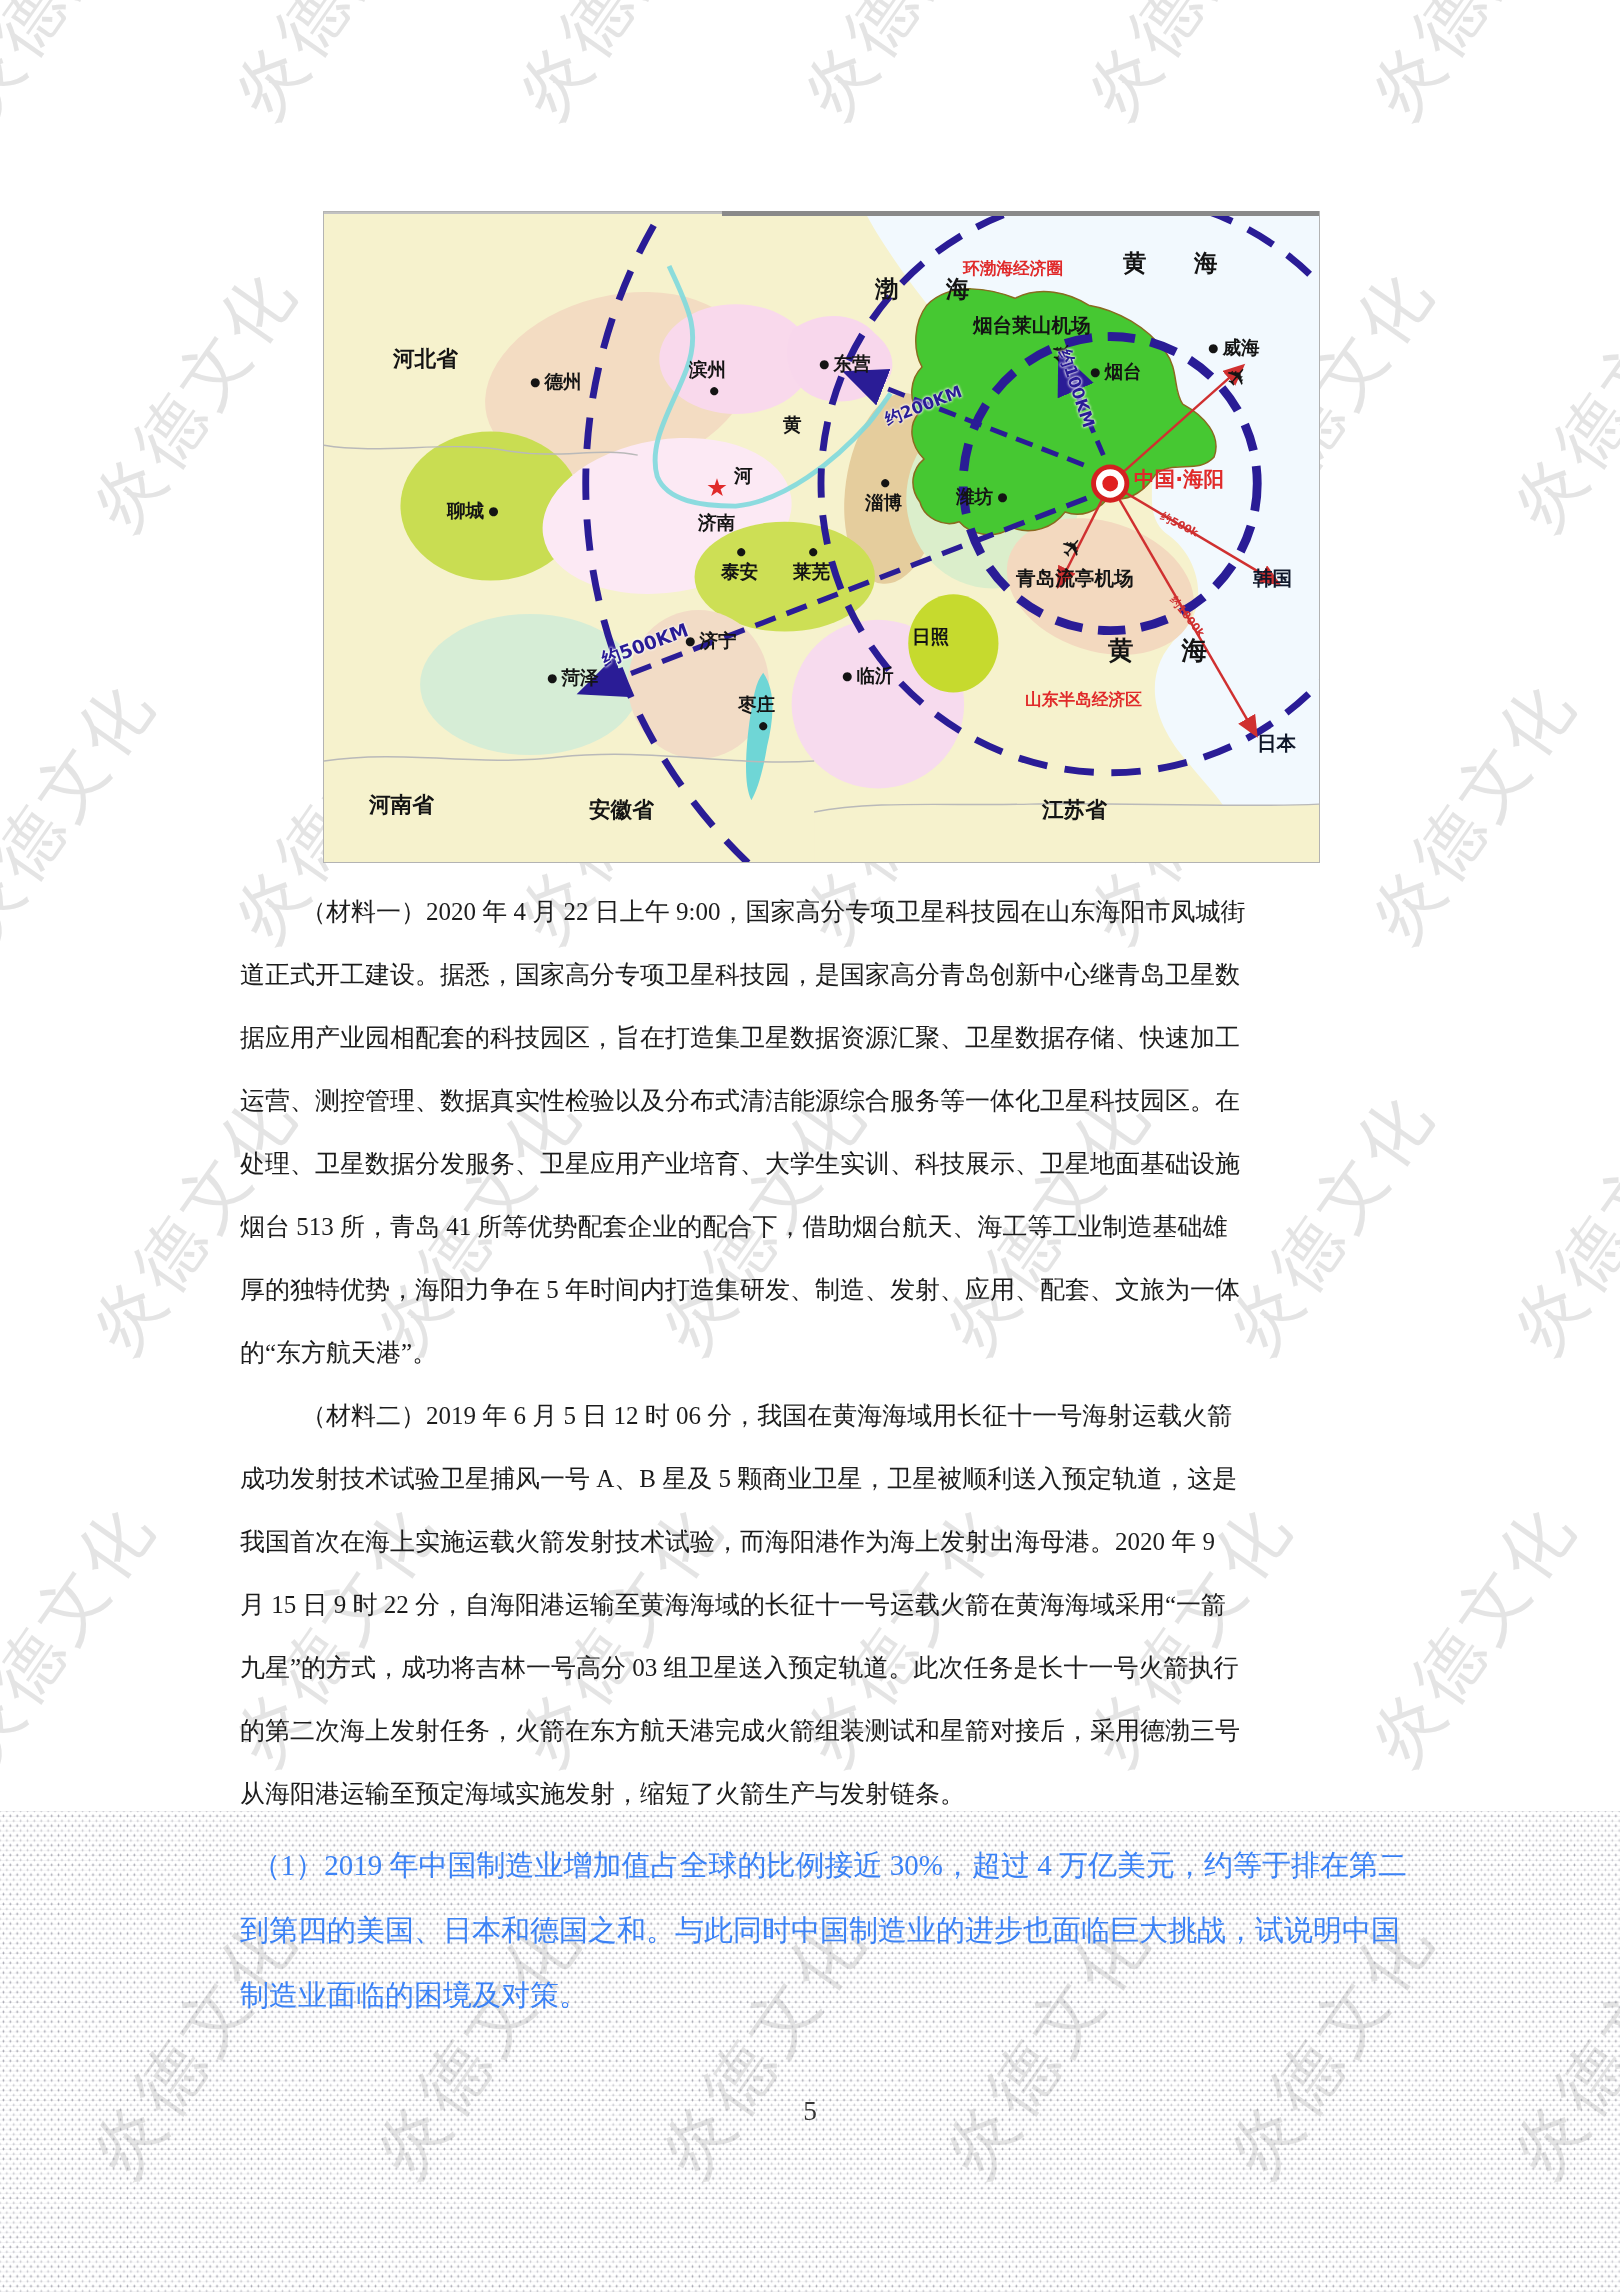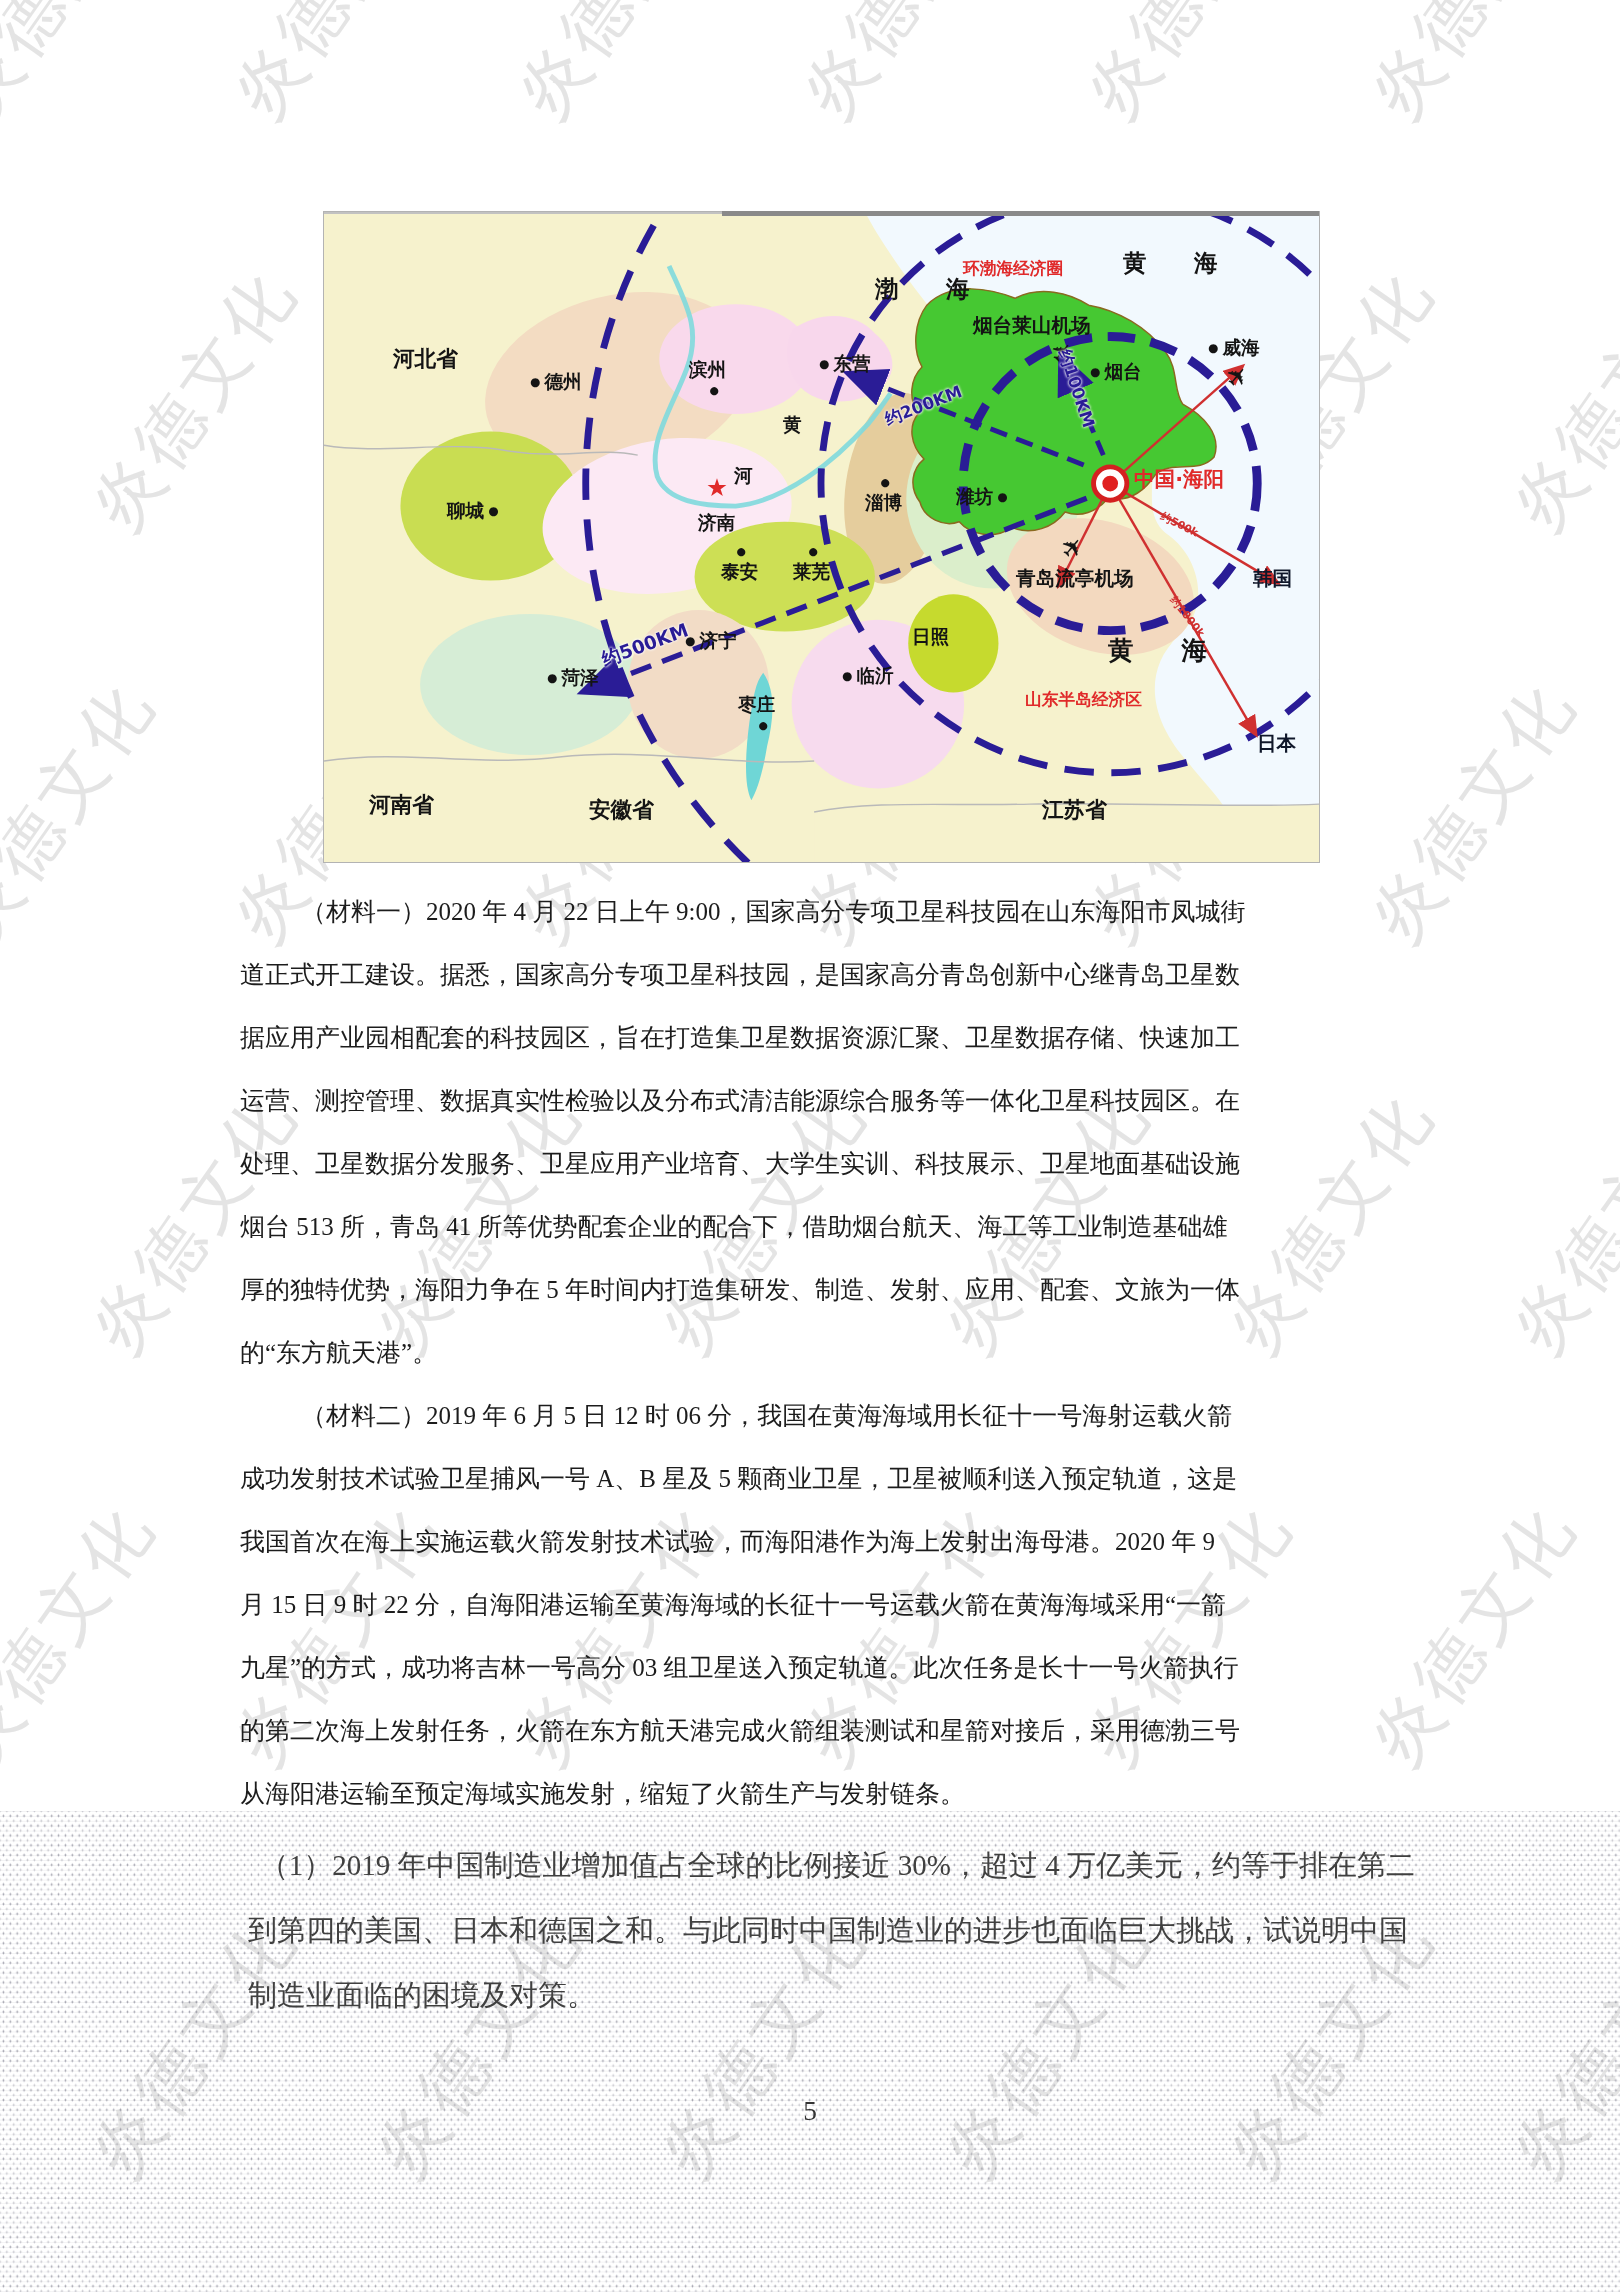--- a/index.html
+++ b/index.html
@@ -50,22 +50,22 @@
   .plane{font-size:26.5px;font-weight:normal;transform:rotate(-50deg);}
   .star{color:#e02a2a;font-size:24.5px;}
   
   #body-text{
     position:absolute;left:240px;top:880px;width:1161px;z-index:3;
     font-size:25px;line-height:63px;color:#1c1c1c;
   }
   #body-text .bl{white-space:nowrap;}
   #body-text .ind{text-indent:61px;}
   #questions{
-    position:absolute;left:248px;top:1833px;width:1161px;z-index:4;
-    font-size:29px;line-height:65px;color:#404040;
+    position:absolute;left:240px;top:1833px;width:1161px;z-index:4;
+    font-size:29px;line-height:65px;color:#3b82f6;
   }
   #questions .ql{white-space:nowrap;}
   #questions .qind{text-indent:11.8px;}
   #page-num{
     position:absolute;left:0;top:2096px;width:1620px;text-align:center;z-index:4;
     font-size:27.4px;color:#333;
   }
 </style>
 </head>
 <body>

